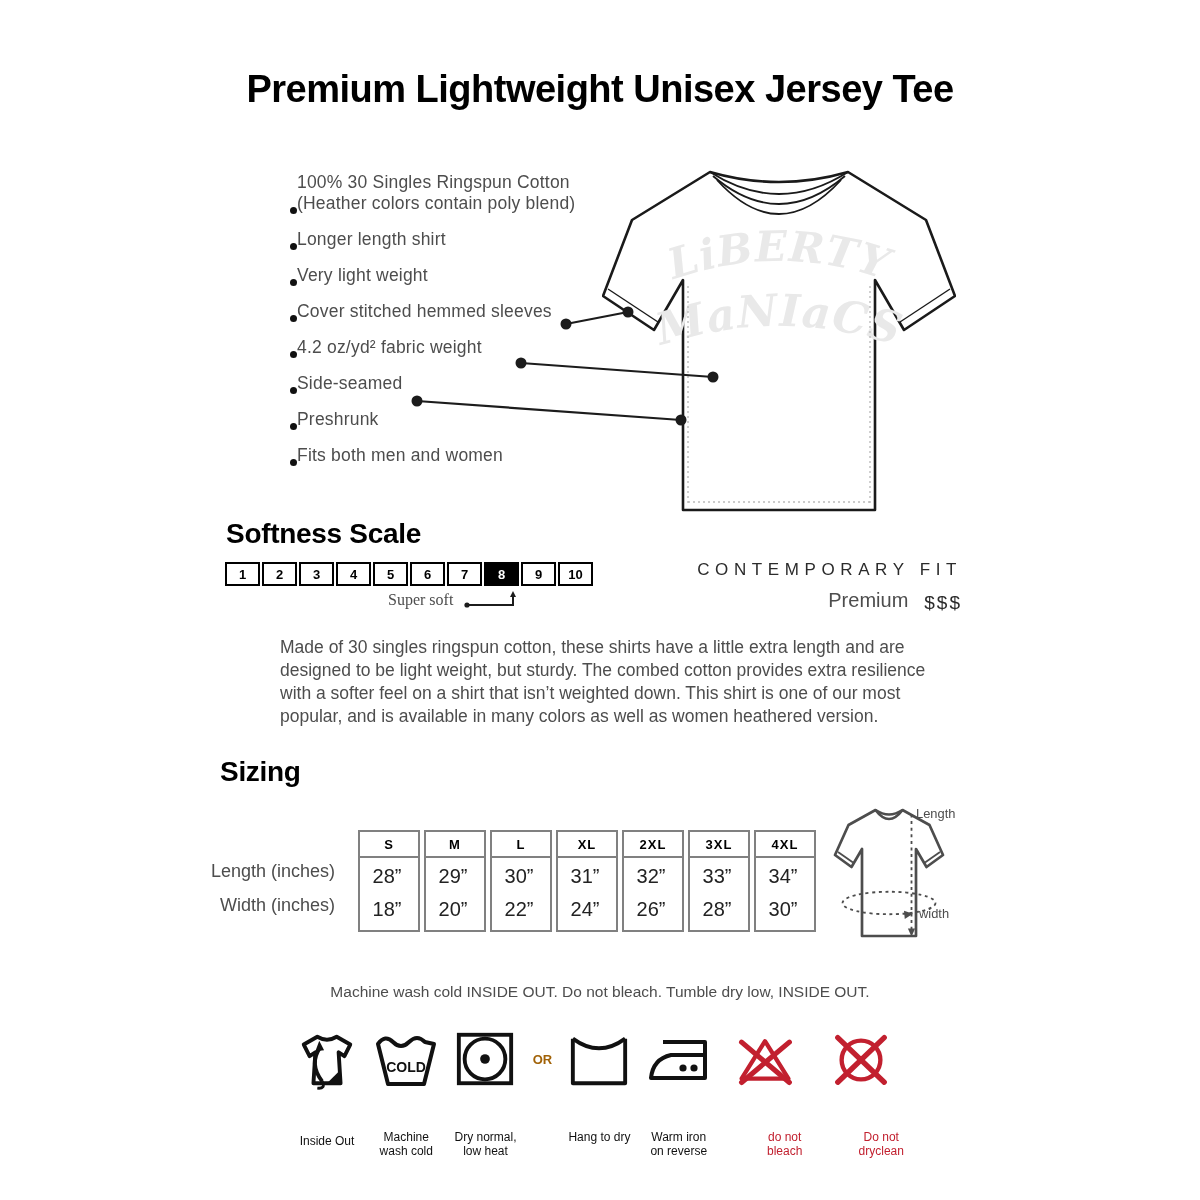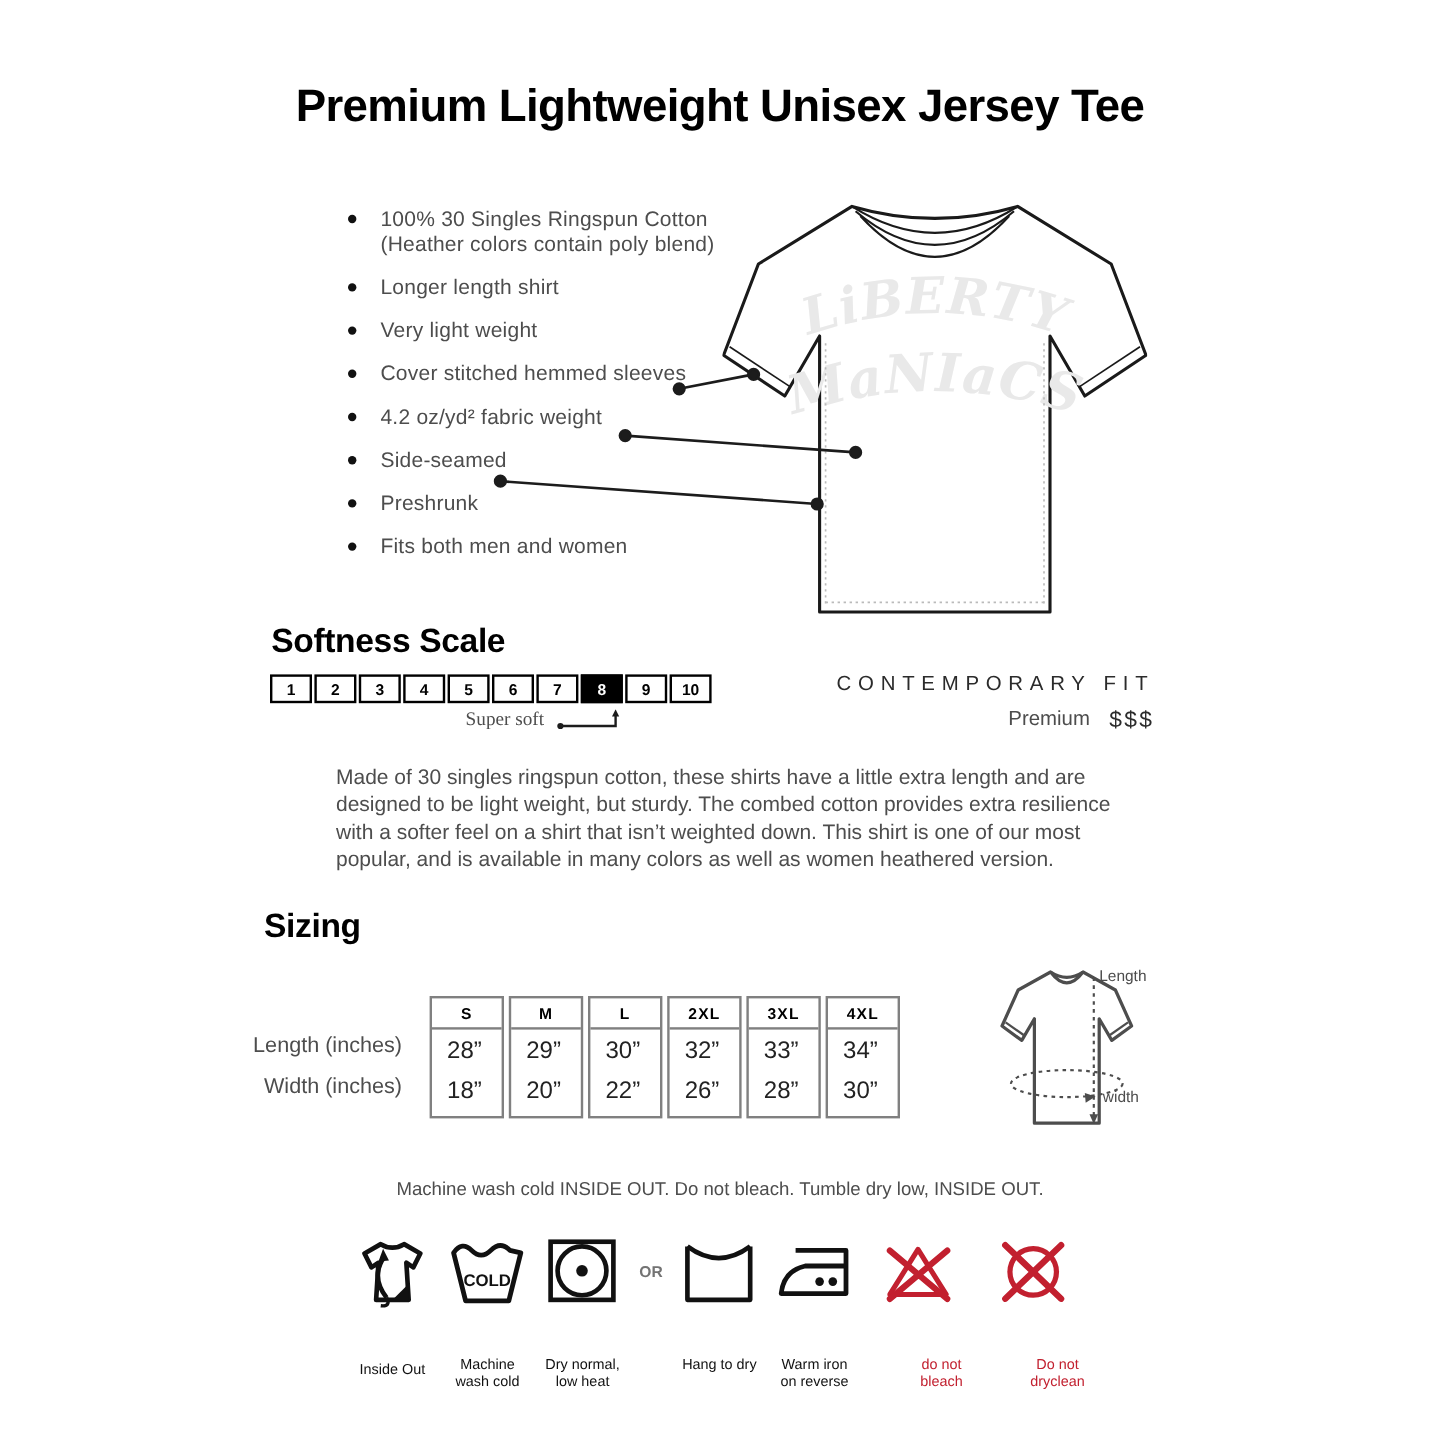--- a/index.html
+++ b/index.html
@@ -6,39 +6,39 @@
   .page{position:relative;width:1200px;height:1200px;background:#fff;overflow:hidden;
         font-family:"Liberation Sans",sans-serif;color:#1a1a1a;}
   .abs{position:absolute;}
 
   
   .title{top:68px;left:0;width:1200px;text-align:center;font-size:38px;font-weight:bold;
          letter-spacing:-0.5px;color:#000;}
 
   
   .features{top:172px;left:290px;width:330px;}
-  .feat{display:flex;gap:20px;margin-bottom:15px;}
+  .feat{display:flex;gap:0;margin-bottom:15px;align-items:flex-end;}
   .feat .dot{width:7px;height:7px;border-radius:50%;background:#111;margin-top:7px;flex:none;}
   .feat .ftext{font-size:17.5px;line-height:21px;color:#4d4d4d;letter-spacing:0.2px;}
 
   
   .h2{font-size:28px;font-weight:bold;letter-spacing:-0.3px;color:#000;}
   .softness-heading{top:518px;left:226px;}
   .scale-row{top:562px;left:225px;display:flex;gap:2px;}
   .sbox{width:31px;height:20px;border:2px solid #000;background:#fff;color:#000;
         display:flex;align-items:center;justify-content:center;font-size:13px;font-weight:bold;}
   .sbox.active{background:#000;color:#fff;}
   .supersoft{top:591px;left:388px;display:flex;align-items:flex-start;gap:6px;font-family:Liberation Serif, serif;}
   .supersoft .txt{font-size:16px;color:#4d4d4d;}
 
   
   .fitline{top:560px;left:662px;width:300px;text-align:right;font-size:17px;
            letter-spacing:0.33em;color:#2b2b2b;}
   .premline{top:589px;left:662px;width:300px;text-align:right;color:#4d4d4d;}
-  .premline .tier{font-size:17px;margin-right:16px;vertical-align:2px;}
+  .premline .tier{font-size:20px;margin-right:16px;vertical-align:2px;}
   .premline .price{font-size:19px;letter-spacing:2px;color:#2b2b2b;}
 
   
   .desc{top:636px;left:280px;width:660px;font-size:17.5px;line-height:23px;color:#4d4d4d;}
 
   
   .sizing-heading{top:756px;left:220px;}
   .size-table{top:830px;left:358px;display:flex;gap:4px;}
   .scol{width:62px;box-sizing:border-box;border:2px solid #808080;background:#fff;}
   .shead{height:24px;border-bottom:2px solid #808080;display:flex;align-items:center;
@@ -50,21 +50,21 @@
   .rowlab1{top:861px;} .rowlab2{top:895px;}
 
   
   .careline{top:983px;left:0;width:1200px;text-align:center;font-size:15.5px;color:#4d4d4d;}
   .care-row{top:1030px;left:296px;width:608px;display:flex;justify-content:space-between;
             align-items:flex-start;}
   .care-item{display:flex;flex-direction:column;align-items:center;gap:38px;}
   .care-label{margin-top:5px;font-size:12px;line-height:13.5px;font-weight:normal;
               color:#111;text-align:center;white-space:nowrap;}
   .care-item.red .care-label{color:var(--red,#c2202f);margin-left:40px;}
-  .or-sep{font-size:13px;font-weight:bold;color:#737373;margin-top:22px;}
+  .or-sep{font-size:13px;font-weight:bold;color:#a16207;margin-top:22px;}
 
   svg{display:block;}
 </style>
 </head>
 <body>
 
 <div class="page">
 
   <div class="abs title">Premium Lightweight Unisex Jersey Tee</div>
 
@@ -222,20 +222,27 @@
         </div>
       </div>
       <div class="scol">
         <div class="shead">L</div>
         <div class="sbody">
           <div class="sval">30”</div>
           <div class="sval">22”</div>
         </div>
       </div>
       <div class="scol">
+        <div class="shead">XL</div>
+        <div class="sbody">
+          <div class="sval">31”</div>
+          <div class="sval">24”</div>
+        </div>
+      </div>
+      <div class="scol">
         <div class="shead">2XL</div>
         <div class="sbody">
           <div class="sval">32”</div>
           <div class="sval">26”</div>
         </div>
       </div>
       <div class="scol">
         <div class="shead">3XL</div>
         <div class="sbody">
           <div class="sval">33”</div>

